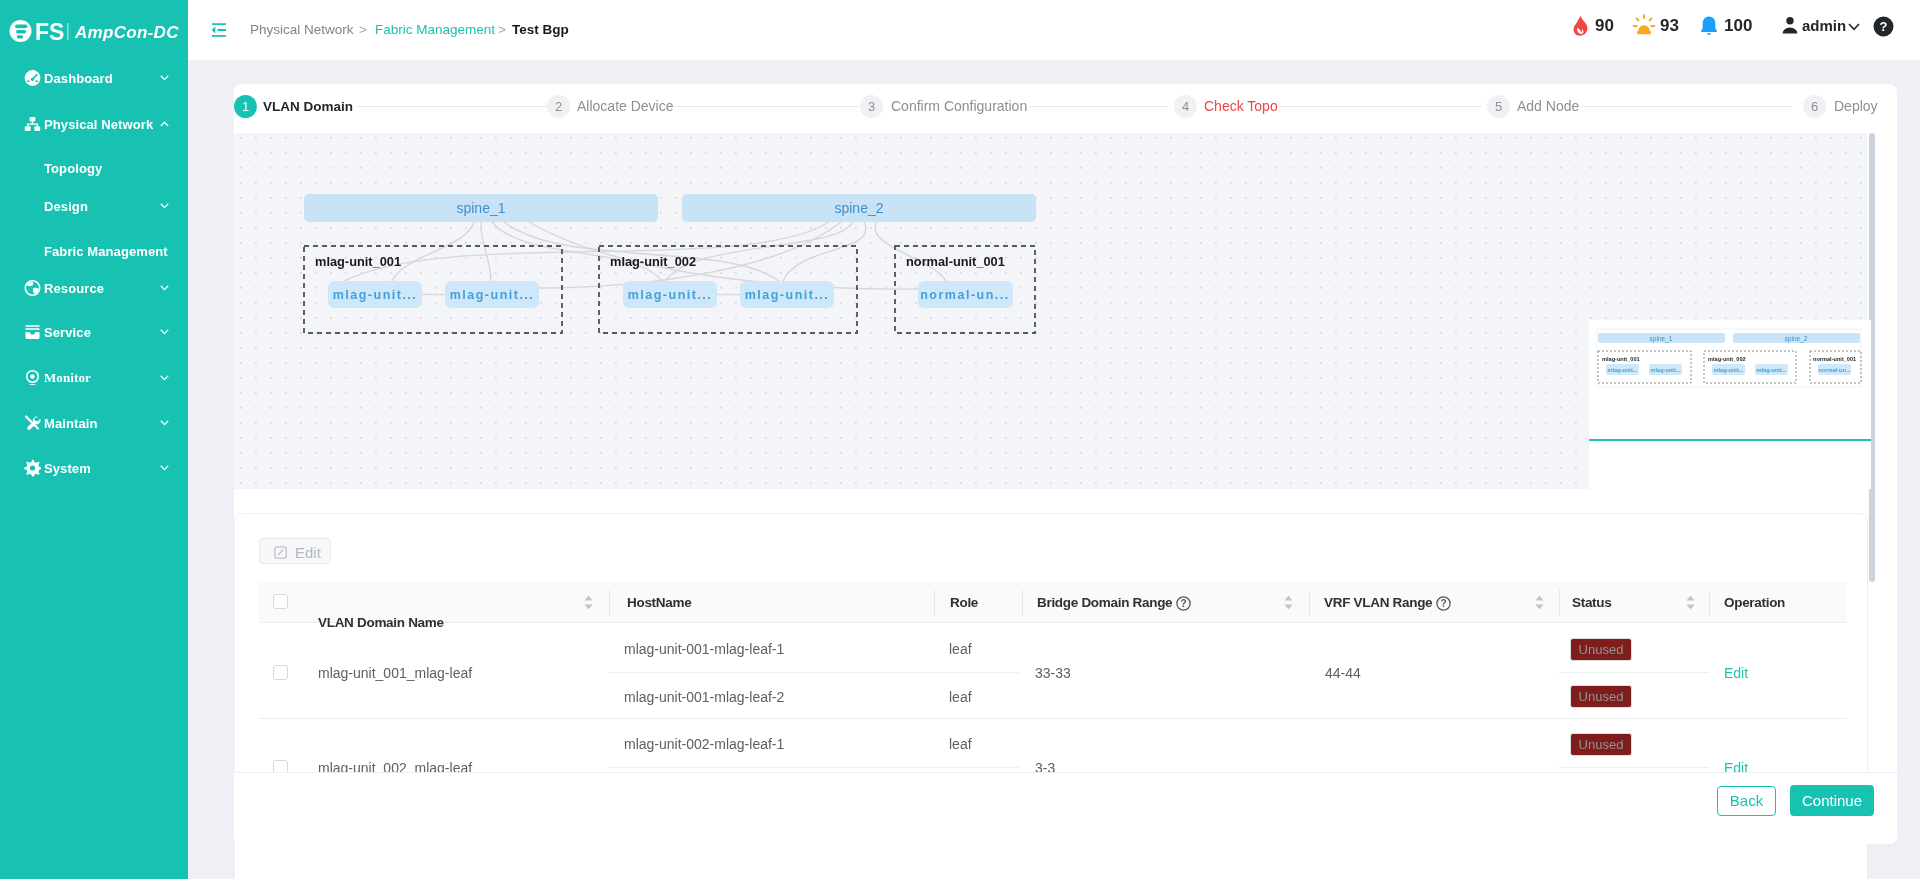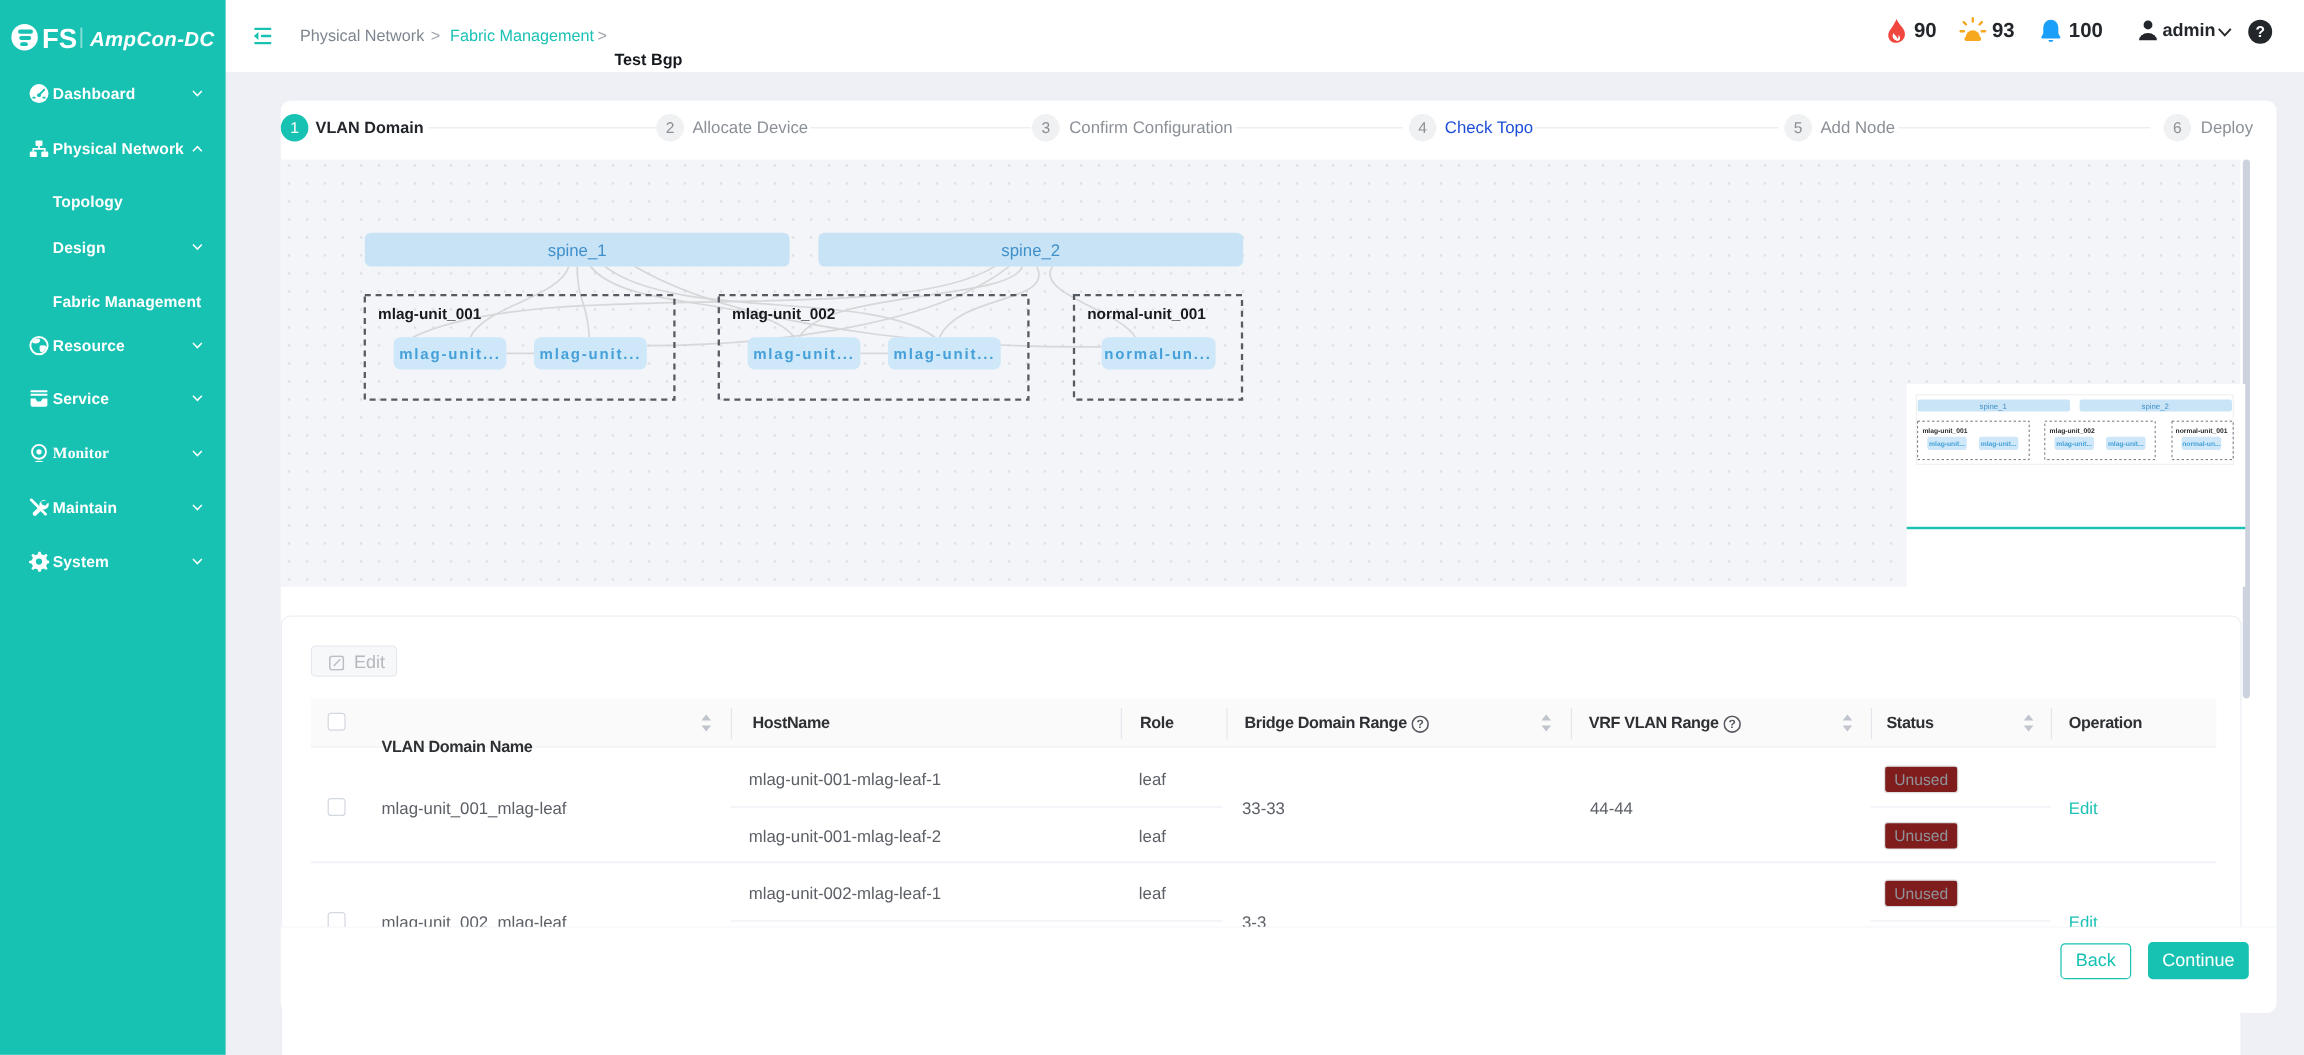--- a/index.html
+++ b/index.html
@@ -59,21 +59,21 @@
   <svg class="abs" style="left:23px;top:22px" width="16" height="16" viewBox="0 0 16 16">
     <g stroke="#18c2b3" stroke-width="1.9" fill="none">
       <path d="M1 2.1 H15 M6.5 8 H15 M1 13.9 H15"></path>
     </g>
     <path d="M4.3 4.6 L0.6 8 L4.3 11.4 Z" fill="#18c2b3"></path>
   </svg>
   <span class="crumb" style="left:62px;color:#7d858f;">Physical Network</span>
   <span class="crumb" style="left:171px;color:#a0a6ad;">&gt;</span>
   <span class="crumb" style="left:187px;color:#1bc2b3;">Fabric Management</span>
   <span class="crumb" style="left:310px;color:#a0a6ad;">&gt;</span>
-  <span class="crumb" style="left:324px;color:#15191e;font-weight:700;margin-top:20px;">Test Bgp</span>
+  <span class="crumb" style="left:324px;color:#15191e;font-weight:700;">Test Bgp</span>
 
   <svg class="abs" style="left:1383px;top:15px" width="20" height="22" viewBox="0 0 20 22">
     <path d="M9.6 0.8 C10.6 4.6 14.4 6.8 15.9 10.6 C17.6 15 15.4 19.6 10.3 20.6 C4.8 21.6 1.4 16.6 2.9 12.2 C3.6 10.2 5.0 8.9 6.0 7.2 C7.2 5.2 8.1 3.6 9.6 0.8 Z M9 18.6 C6.2 17.8 5.5 14.6 7.0 12.5 C7.5 14.4 10.3 15.2 10.1 17.4 C11.2 16.6 11.4 15.2 10.9 13.9 C12.8 15.4 13.1 18.0 10.9 19.0 C10.3 19.3 9.6 19.2 9 18.6 Z" fill="#f0483e" fill-rule="evenodd"></path>
   </svg>
   <span class="abs" style="left:1407px;top:16px;font-size:17px;font-weight:700;color:#23262b;">90</span>
   <svg class="abs" style="left:1443px;top:13px" width="26" height="26" viewBox="0 0 26 26">
     <g stroke="#f6a821" stroke-width="2" stroke-linecap="round">
       <path d="M13 2.2 V5 M5.4 5.4 L7.4 7.4 M20.6 5.4 L18.6 7.4 M2.8 13 H5.6 M20.4 13 H23.2"></path>
     </g>
     <path d="M7.2 18 a5.8 5.8 0 0 1 11.6 0 Z" fill="#f6a821"></path>
@@ -206,21 +206,21 @@
   <div class="stc st-on" style="left:0px;">1</div>
   <div class="stl" style="left:29px;color:#23262b;font-weight:700;font-size:13.5px;top:15px;">VLAN Domain</div>
   <div class="stline" style="left:123px;width:190px;"></div>
   <div class="stc st-off" style="left:313px;">2</div>
   <div class="stl" style="left:343px;color:#8b9097;">Allocate Device</div>
   <div class="stline" style="left:441px;width:184px;"></div>
   <div class="stc st-off" style="left:626px;">3</div>
   <div class="stl" style="left:657px;color:#8b9097;">Confirm Configuration</div>
   <div class="stline" style="left:796px;width:139px;"></div>
   <div class="stc st-off" style="left:940px;">4</div>
-  <div class="stl" style="left:970px;color:#1d4ed8;">Check Topo</div>
+  <div class="stl" style="left:970px;color:#ef4444;">Check Topo</div>
   <div class="stline" style="left:1045px;width:203px;"></div>
   <div class="stc st-off" style="left:1253px;">5</div>
   <div class="stl" style="left:1283px;color:#8b9097;">Add Node</div>
   <div class="stline" style="left:1348px;width:210px;"></div>
   <div class="stc st-off" style="left:1569px;">6</div>
   <div class="stl" style="left:1600px;color:#8b9097;">Deploy</div>
 
   <div id="canvas">
     <svg width="1633" height="356" viewBox="0 0 1633 356" id="toposvg">
       <defs>

